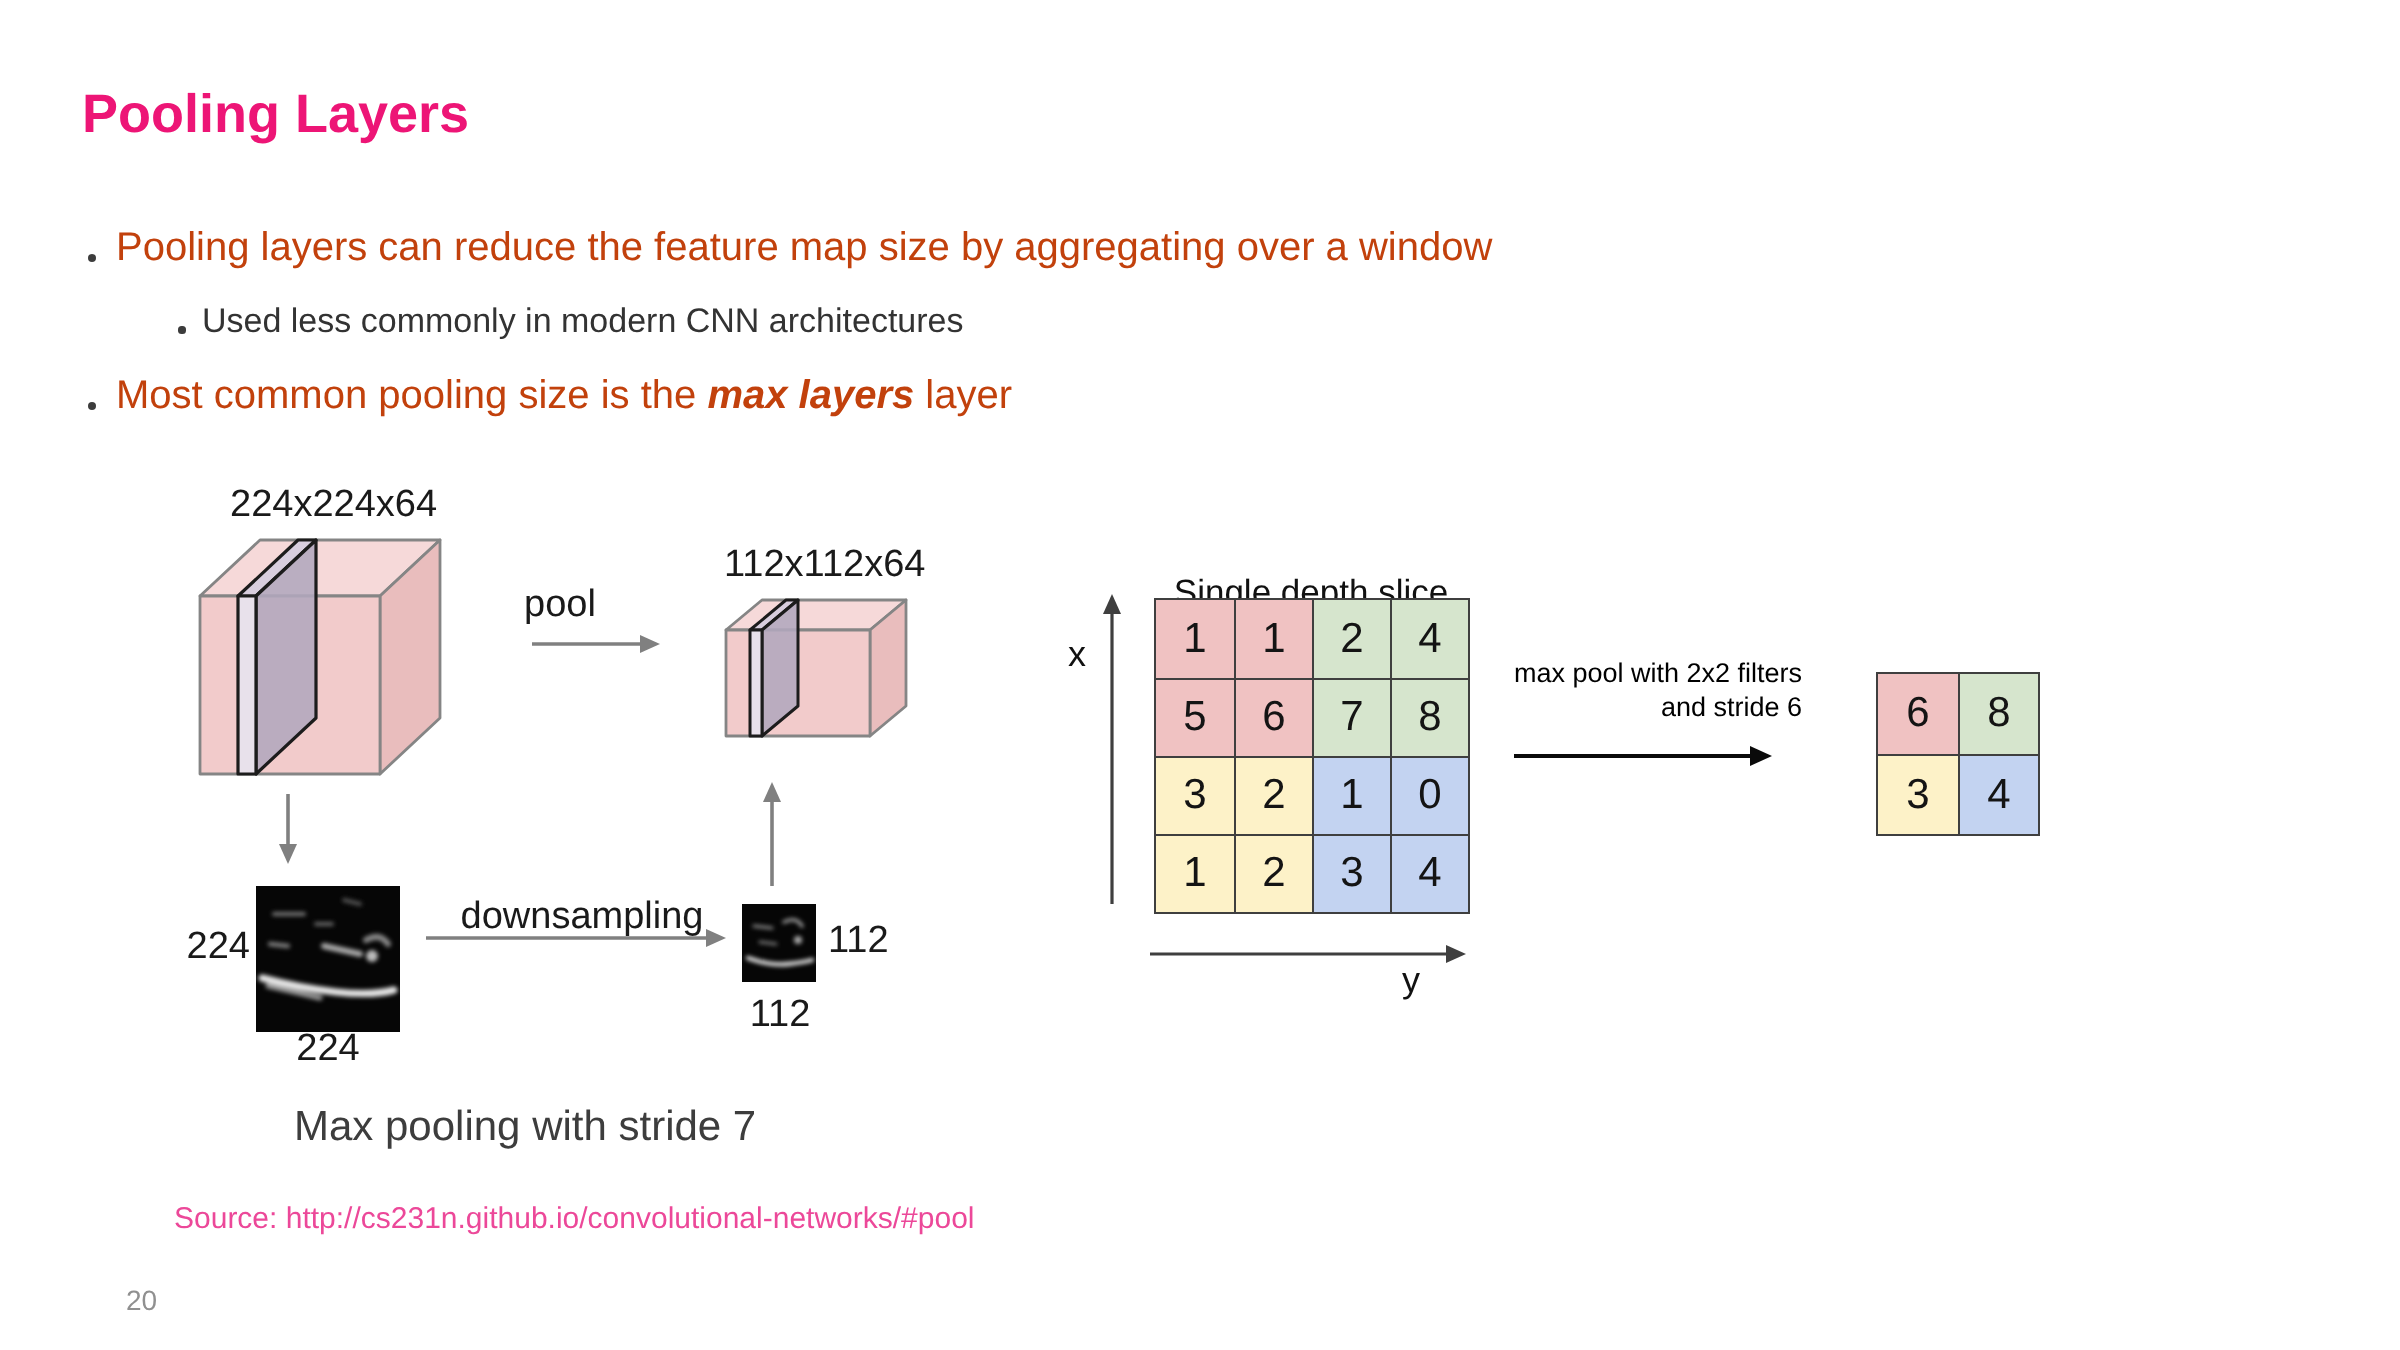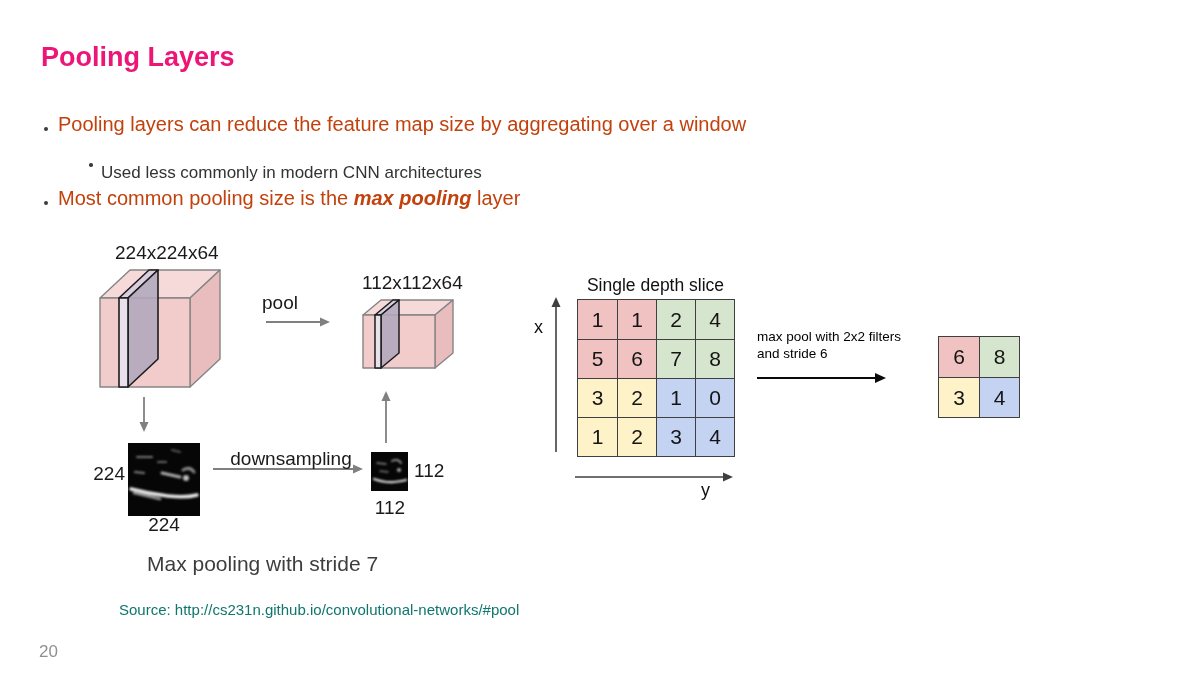--- a/index.html
+++ b/index.html
@@ -8,31 +8,31 @@
     font-family:"Liberation Sans", sans-serif;color:#333;
   }
   .abs{position:absolute;}
   .title{
     left:41px;top:42px;font-size:27px;font-weight:bold;color:#ed1576;letter-spacing:0;
   }
   .dot{position:absolute;background:#3c3c3c;border-radius:50%;}
   .dot.l1{width:4px;height:4px;}
   .dot.l2{width:3.5px;height:3.5px;}
   .b-text{font-size:20px;color:#c2410c;white-space:pre-wrap;}
-  .b-sub{font-size:17px;color:#333;margin-top:12px;}
+  .b-sub{font-size:17px;color:#333;}
   .em-bi{font-weight:bold;font-style:italic;}
   .fig-label{font-size:19px;color:#1a1a1a;}
   .center{text-align:center;}
   .right{text-align:right;}
   .sds-title{font-size:17.5px;color:#111;}
   .axis-label{font-size:18px;color:#111;}
-  .op-text{font-size:13.5px;line-height:16.5px;color:#000;}
+  .op-text{font-size:13.5px;line-height:16.5px;color:#000;text-align:right;}
   .caption{font-size:21px;color:#3d3d3d;}
-  .source{font-size:15px;color:#0f766e;margin-left:32px;}
-  .pagenum{font-size:17px;color:#909090;}
+  .source{font-size:15px;color:#ec4899;}
+  .pagenum{font-size:14px;color:#909090;margin-left:24px;}
   .pgrid{display:grid;border:1.5px solid #3f3f3f;background:#fff;}
   .pg4{grid-template-columns:repeat(4,39px);grid-template-rows:repeat(4,39px);}
   .pg2{grid-template-columns:repeat(2,40px);grid-template-rows:repeat(2,40px);}
   .pgrid>div{
     box-sizing:border-box;border-left:1px solid #3f3f3f;border-top:1px solid #3f3f3f;
     display:flex;align-items:center;justify-content:center;font-size:21px;color:#141414;
   }
   .pg4>div:nth-child(-n+4){border-top:none;}
   .pg4>div:nth-child(4n+1){border-left:none;}
   .pg2>div:nth-child(-n+2){border-top:none;}
@@ -46,21 +46,21 @@
 
   <div class="abs title">Pooling Layers</div>
 
   <span class="dot l1 abs" style="left:44px;top:127px;"></span>
   <div class="abs b-text" style="left:58px;top:113px;">Pooling layers can reduce the feature map size by aggregating over a window</div>
 
   <span class="dot l2 abs" style="left:89px;top:163px;"></span>
   <div class="abs b-sub" style="left:101px;top:151px;">Used less commonly in modern CNN architectures</div>
 
   <span class="dot l1 abs" style="left:44px;top:201px;"></span>
-  <div class="abs b-text" style="left:58px;top:187px;"><span>Most common pooling size is the </span><span class="em-bi">max pooling</span><span> layer</span></div>
+  <div class="abs b-text" style="left:58px;top:187px;"><span>Most common pooling size is the </span><span class="em-bi">max layers</span><span> layer</span></div>
 
   <svg class="overlay" width="1200" height="675" viewBox="0 0 1200 675">
     <defs>
       <filter id="fmblur" x="-20%" y="-20%" width="140%" height="140%">
         <feGaussianBlur stdDeviation="1.1"></feGaussianBlur>
       </filter>
     </defs>
 
     <g stroke="#858585" stroke-width="1.4" stroke-linejoin="round">
       <path d="M100,298 L130,270 L220,270 L190,298 Z" fill="#f6d9d9"></path>
@@ -148,21 +148,21 @@
 
   <div class="abs fig-label" style="left:115px;top:242px;">224x224x64</div>
   <div class="abs fig-label center" style="left:252px;top:292px;width:56px;">pool</div>
   <div class="abs fig-label" style="left:362px;top:272px;text-align:right;">112x112x64</div>
   <div class="abs fig-label right" style="left:90px;top:463px;width:35px;">224</div>
   <div class="abs fig-label center" style="left:128px;top:514px;width:72px;">224</div>
   <div class="abs fig-label center" style="left:226px;top:448px;width:130px;">downsampling</div>
   <div class="abs fig-label" style="left:414px;top:460px;">112</div>
   <div class="abs fig-label center" style="left:371px;top:497px;width:38px;">112</div>
 
-  <div class="abs sds-title center" style="left:577px;top:275px;width:157px;">Single depth slice</div>
+  <div class="abs sds-title center" style="left:577px;top:286px;width:157px;">Single depth slice</div>
 
   <div class="abs axis-label" style="left:534px;top:317px;">x</div>
   <div class="abs axis-label" style="left:701px;top:480px;">y</div>
 
   <div class="abs pgrid pg4" style="left:577px;top:299px;">
     <div style="background-color: rgb(240, 194, 194);">1</div>
     <div style="background-color: rgb(240, 194, 194);">1</div>
     <div style="background-color: rgb(214, 229, 205);">2</div>
     <div style="background-color: rgb(214, 229, 205);">4</div>
     <div style="background-color: rgb(240, 194, 194);">5</div>

